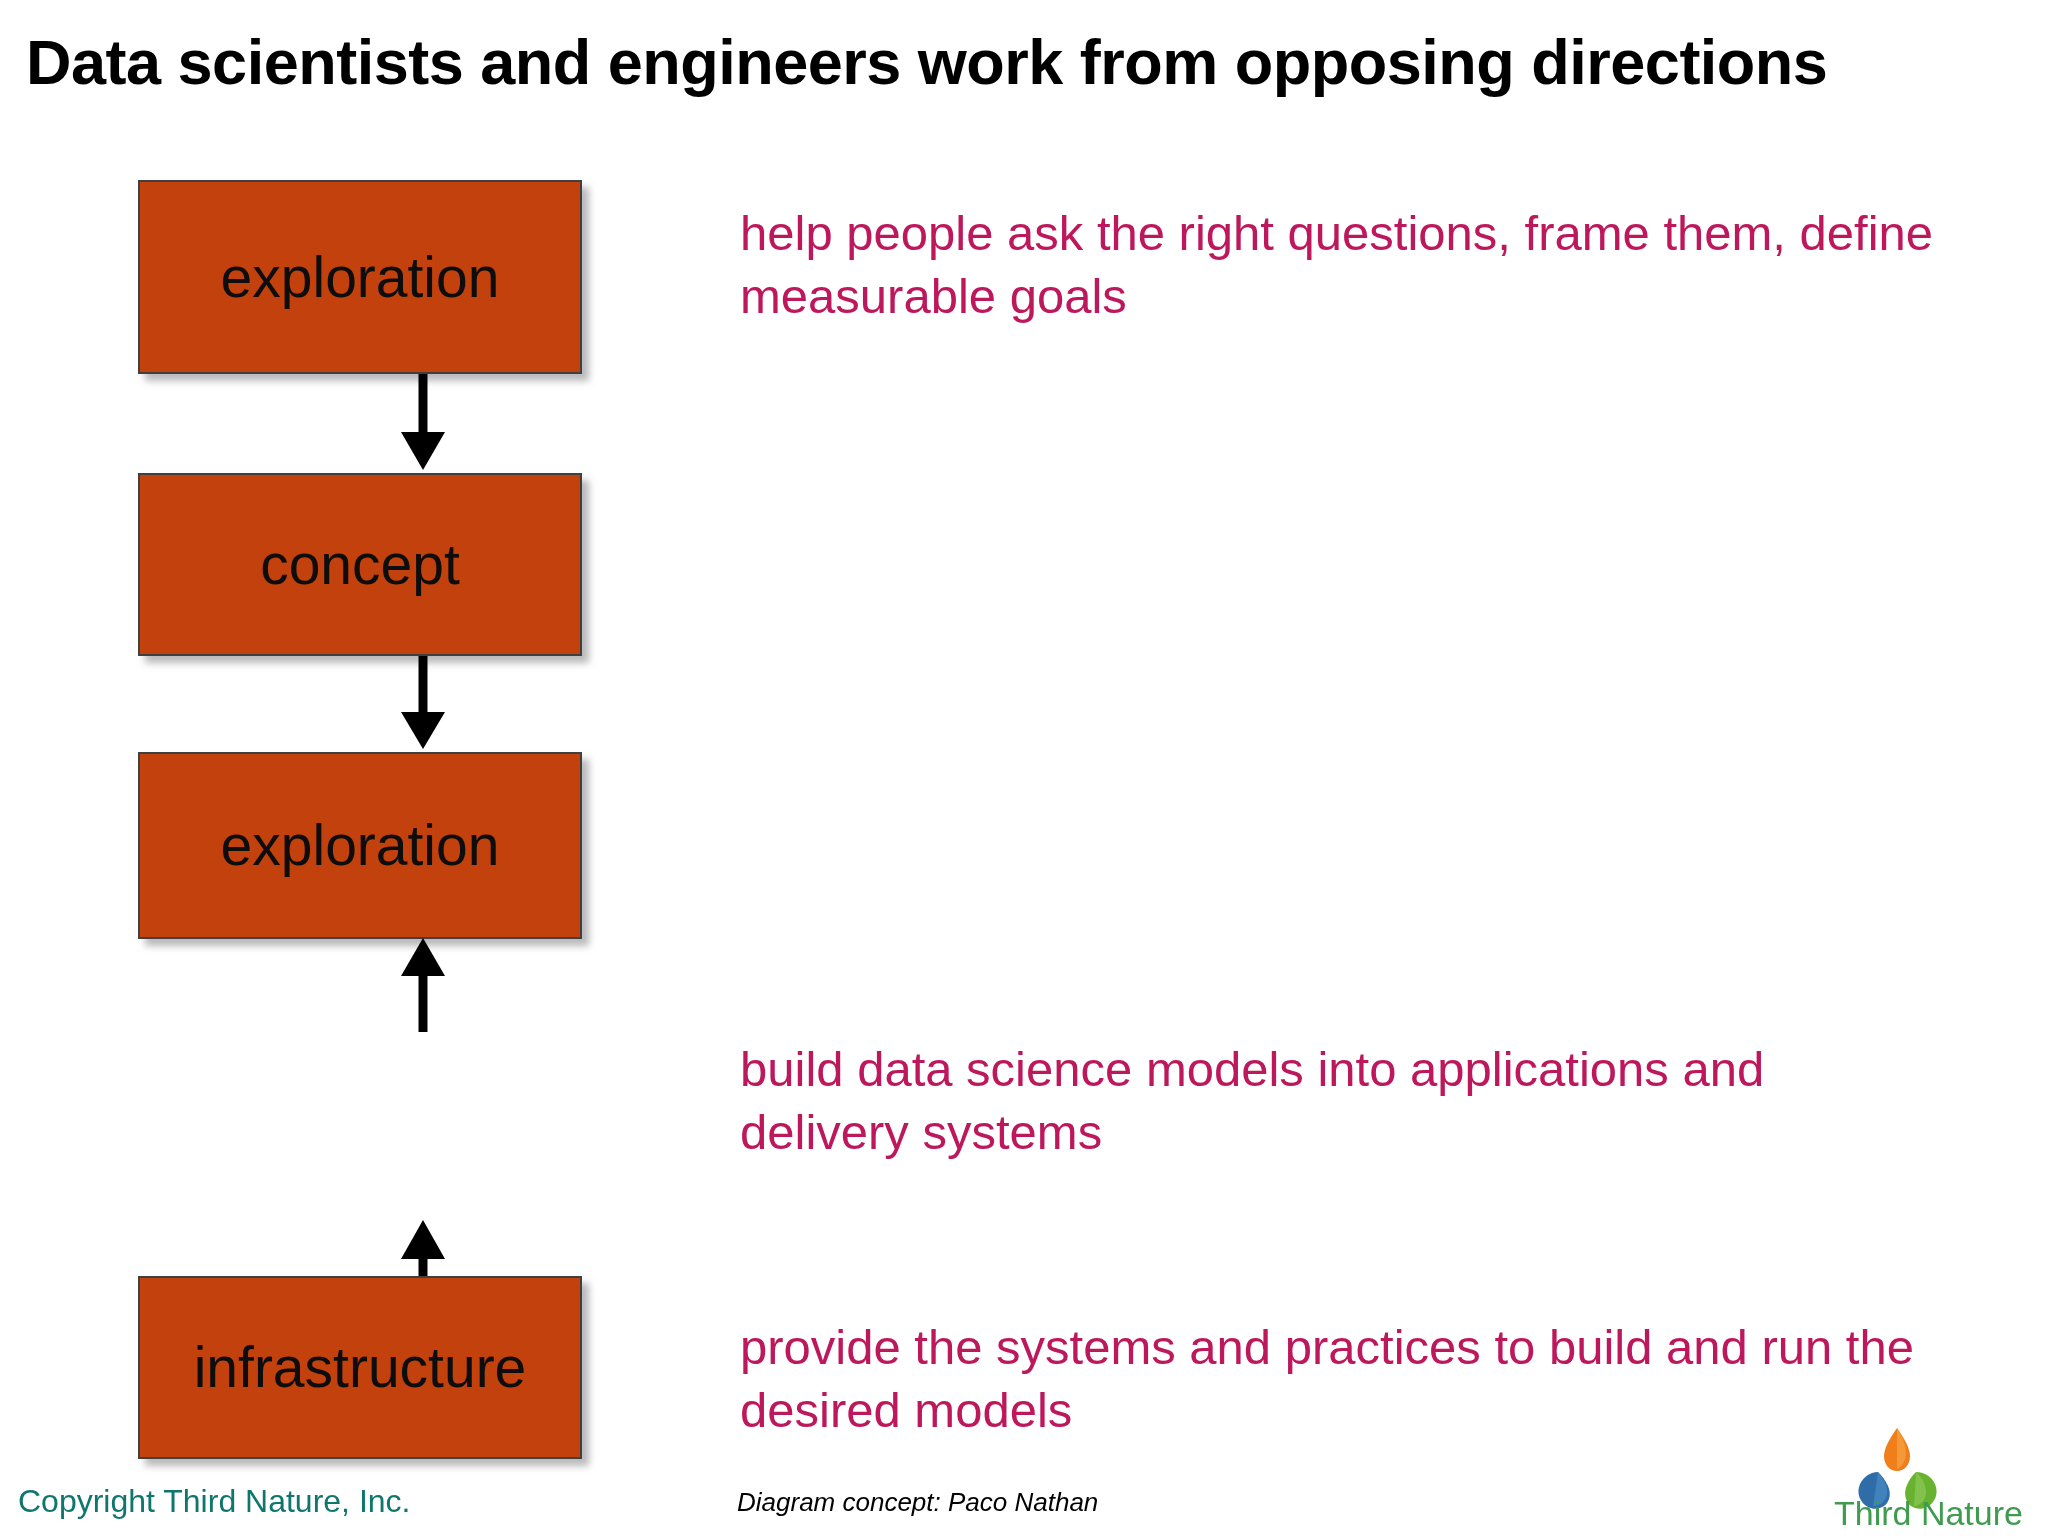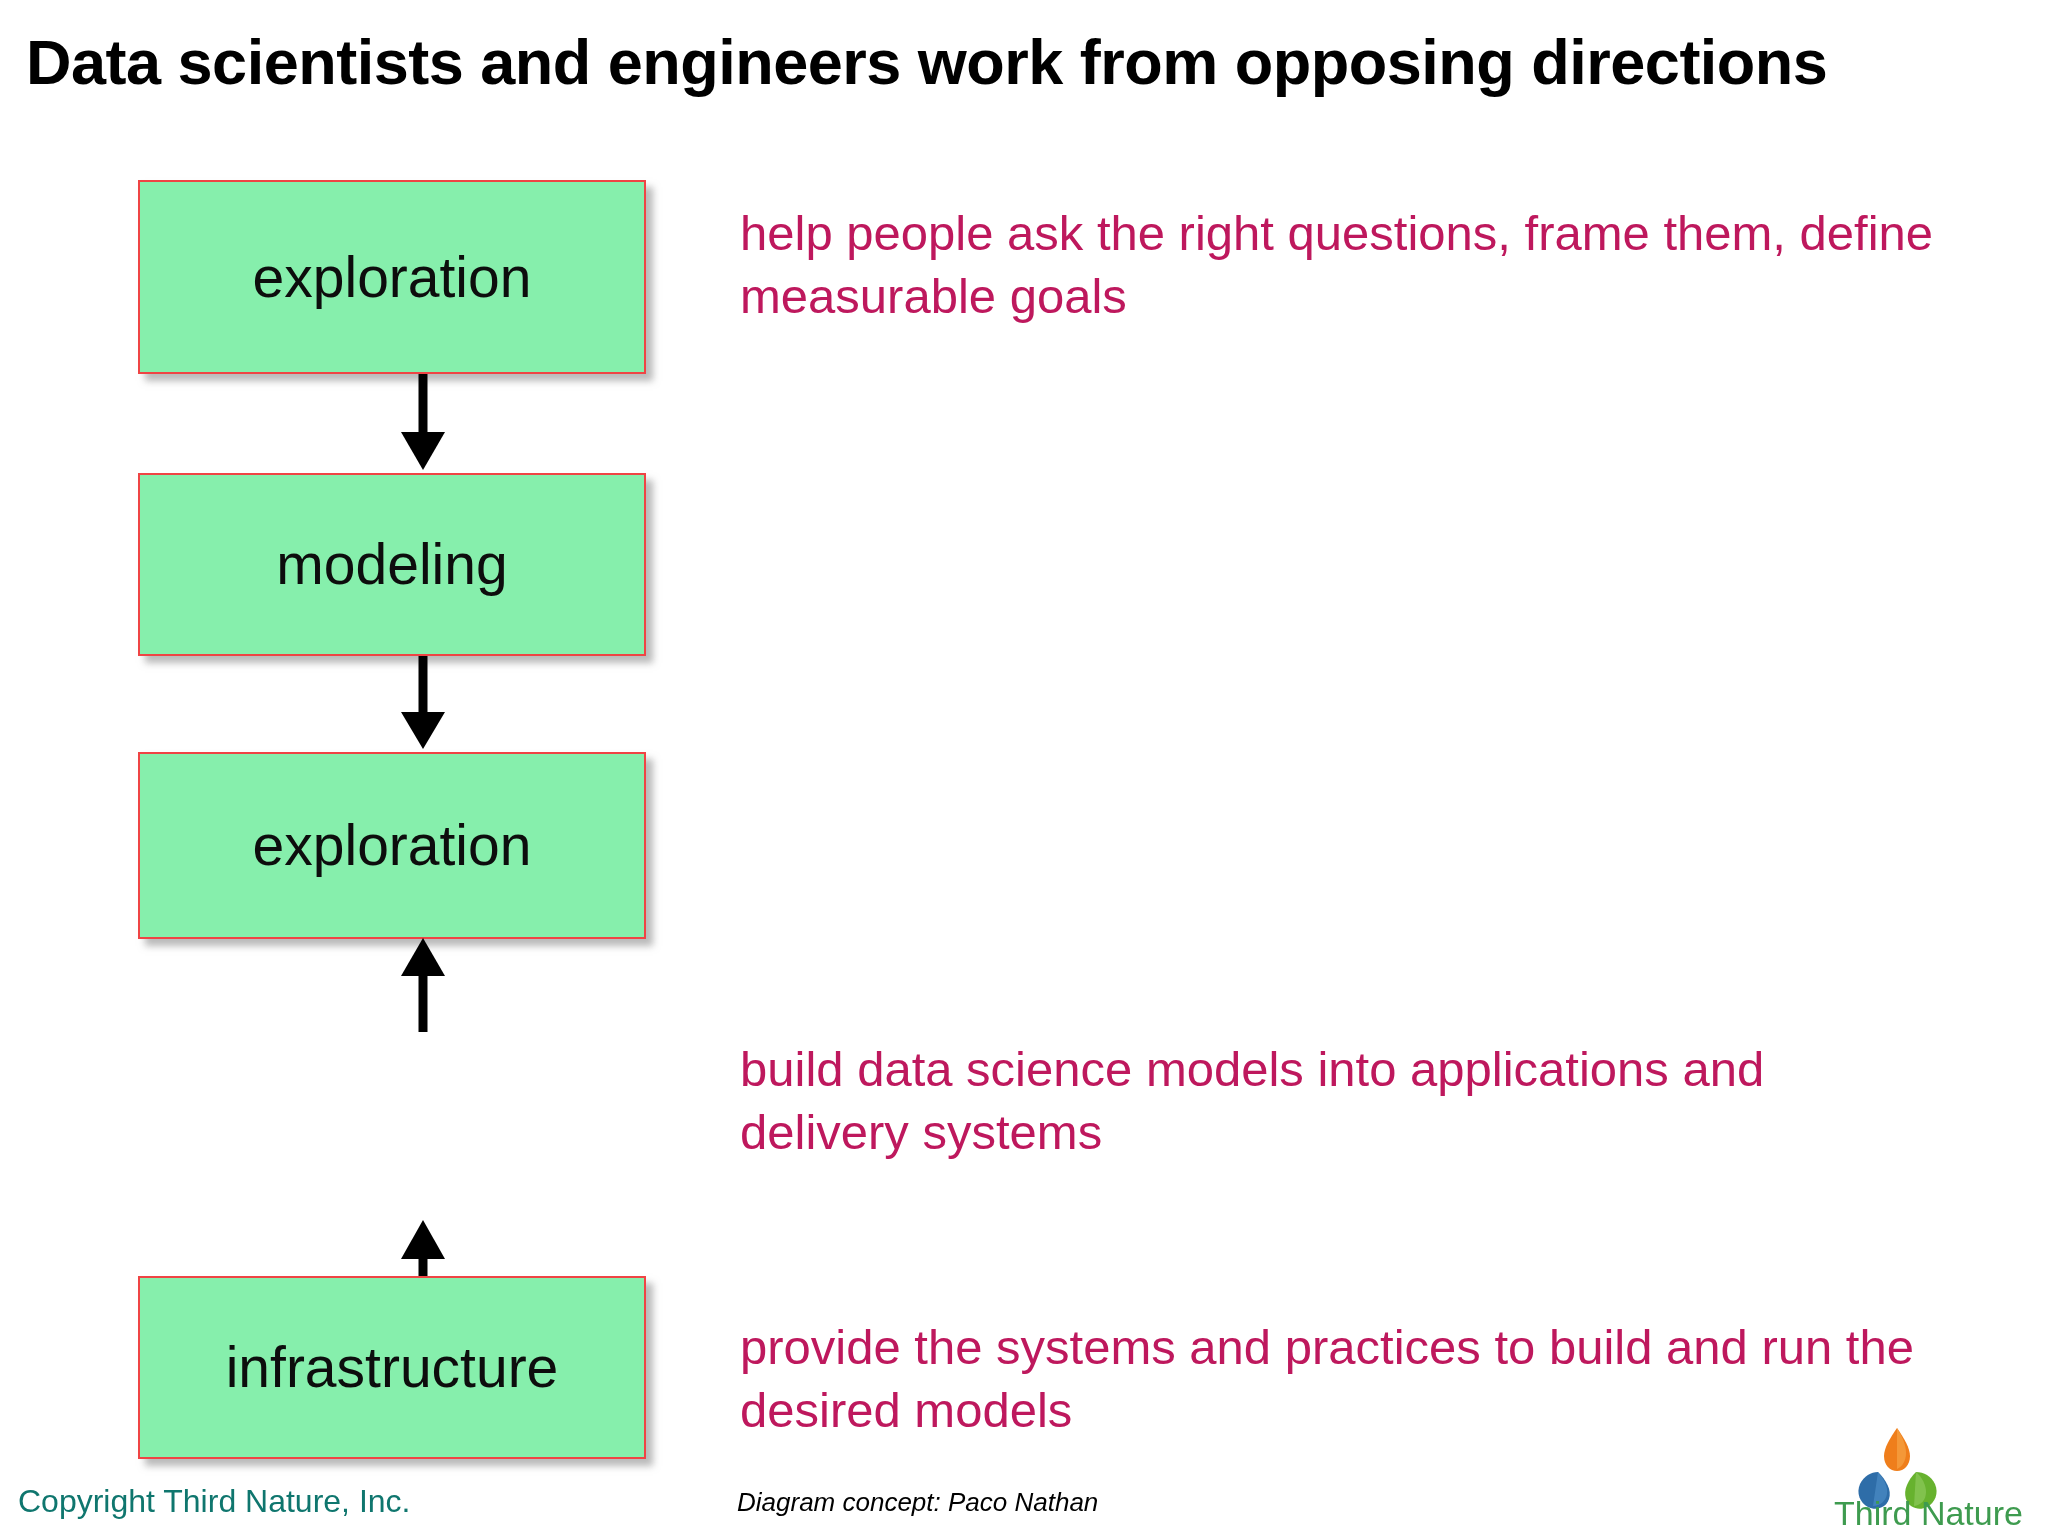--- a/index.html
+++ b/index.html
@@ -35,23 +35,23 @@
     position: absolute;
     left: 0;
     top: 0;
     width: 2048px;
     height: 1536px;
   }
 
   .stage-box {
     position: absolute;
     left: 138px;
-    width: 508px;
-    background: #86efac;
-    border: 2px solid #ef4444;
+    width: 444px;
+    background: #c2410c;
+    border: 2px solid #404040;
     box-shadow: 7px 7px 7px rgba(130,130,130,0.55);
     box-sizing: border-box;
     display: flex;
     align-items: center;
     justify-content: center;
   }
 
   .stage-label {
     font-size: 57px;
     line-height: 1;
@@ -119,21 +119,21 @@
   <div class="stage-desc" style="top:202px;">help people ask the right questions, frame them, define measurable goals</div>
 
   <div class="arrow" style="top:374px; height:99px;">
     <svg width="56" height="99" viewBox="0 0 56 99">
       <line x1="28" y1="0" x2="28" y2="72" stroke="#000000" stroke-width="9"></line>
       <polygon points="28,96 6,58 50,58" fill="#000000"></polygon>
     </svg>
   </div>
 
   <div class="stage-box" style="top:473px; height:183px;">
-    <span class="stage-label">modeling</span>
+    <span class="stage-label">concept</span>
   </div>
 
   <div class="arrow" style="top:656px; height:96px;">
     <svg width="56" height="96" viewBox="0 0 56 96">
       <line x1="28" y1="0" x2="28" y2="70" stroke="#000000" stroke-width="9"></line>
       <polygon points="28,93 6,56 50,56" fill="#000000"></polygon>
     </svg>
   </div>
 
   <div class="stage-box" style="top:752px; height:187px;">

